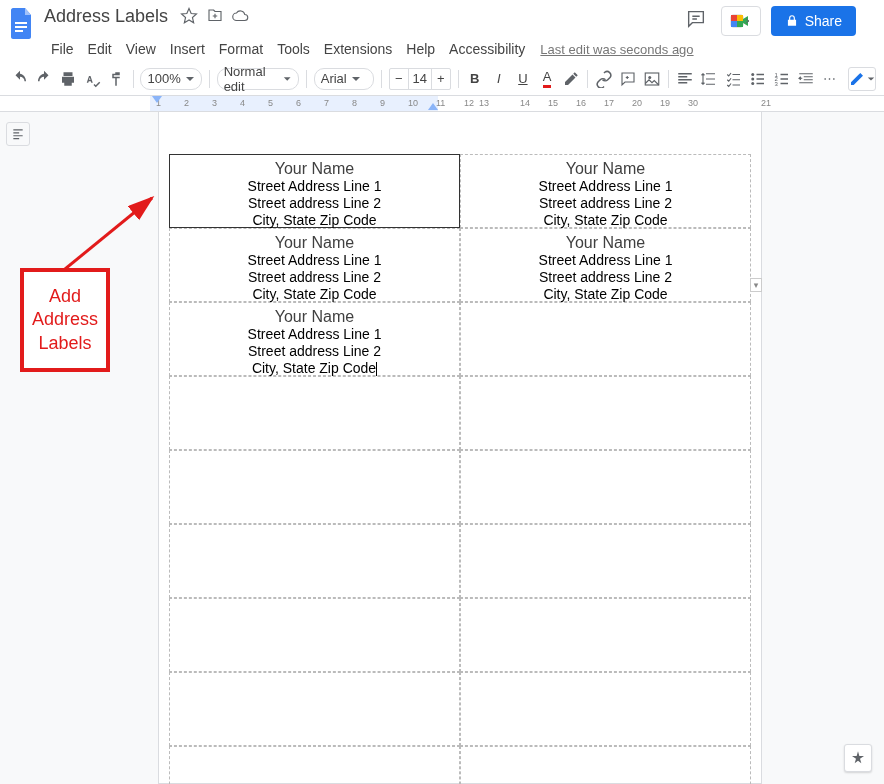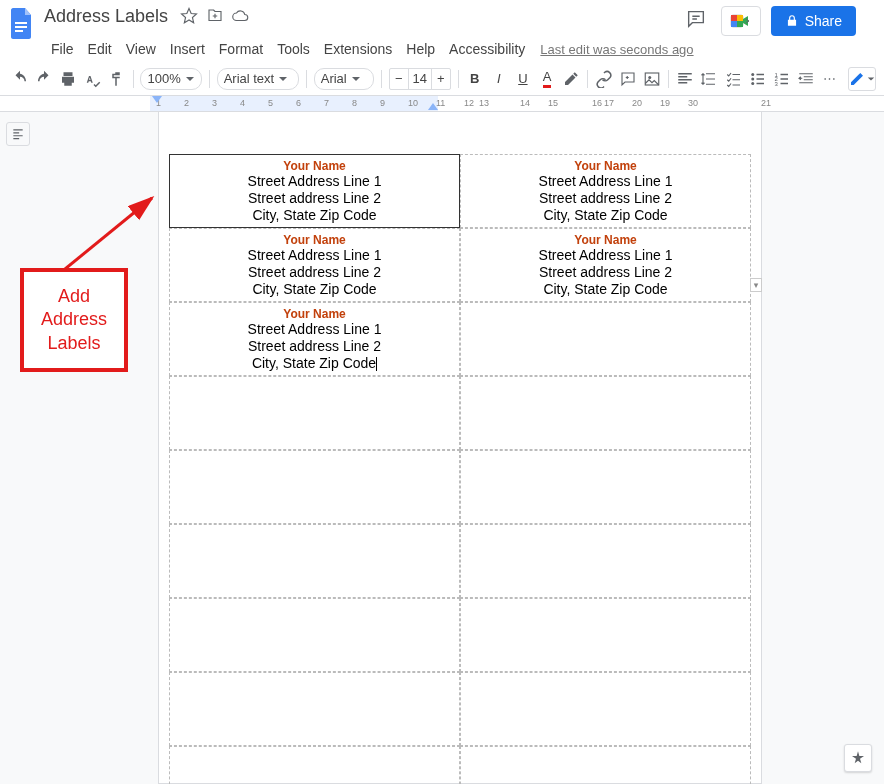--- a/index.html
+++ b/index.html
@@ -49,26 +49,26 @@
 .left-rail { width:36px; background:#f8f9fa; padding-top:10px; display:flex; flex-direction:column; align-items:center; }
 .left-rail .rail-btn { width:24px; height:24px; border:1px solid #dadce0; border-radius:3px; display:flex; align-items:center; justify-content:center; cursor:pointer; }
 .canvas { flex:1; display:flex; justify-content:center; padding-top:0; overflow:hidden; }
 .page { width:604px; background:#fff; border:1px solid #dadce0; margin-top:0; border-top:none; position:relative; }
 
 
 .label-table { position:absolute; left:10px; right:10px; top:42px; }
 .label-row { display:flex; height:74px; }
 .label-cell { flex:1; border:1px dashed #bbb; text-align:center; padding:4px 0; font-size:14px; line-height:1.2; }
 .label-cell.solid { border:1px solid #333; }
-.label-name { color:#c2410c; font-weight:bold; font-size:12px; }
+.label-name { color:#404040; font-weight:normal; font-size:16px; }
 .cursor-mark { display:inline-block; width:1px; height:14px; background:#000; vertical-align:middle; }
 .tab-marker { position:absolute; right:-1px; top:166px; width:12px; height:14px; border:1px solid #ccc; background:#fff; font-size:9px; color:#888; display:flex; align-items:center; justify-content:center; }
 
 
-.annotation-box { position:absolute; left:20px; top:268px; width:108px; height:104px; border:4px solid #e21b1b; background:#fff; display:flex; align-items:center; justify-content:center; text-align:center; color:#e21b1b; font-size:18px; font-weight:500; line-height:1.3; padding:4px; }
+.annotation-box { position:absolute; left:20px; top:268px; width:90px; height:104px; border:4px solid #e21b1b; background:#fff; display:flex; align-items:center; justify-content:center; text-align:center; color:#e21b1b; font-size:18px; font-weight:500; line-height:1.3; padding:4px; }
 .arrow-svg { position:absolute; left:34px; top:188px; pointer-events:none; }
 
 
 .explore-btn { position:absolute; right:12px; bottom:12px; width:28px; height:28px; background:#fff; border:1px solid #dadce0; border-radius:3px; display:flex; align-items:center; justify-content:center; cursor:pointer; box-shadow:0 1px 2px rgba(0,0,0,0.15); }
 </style>
 </head>
 <body>
 
 <div class="title-bar">
   <div class="docs-logo">
@@ -164,21 +164,21 @@
     </div>
   <div class="tsep"></div>
   <div class="tdrop">
       <span>100%</span>
       <svg viewBox="0 0 10 10">
         <path d="M1 3l4 4 4-4z"></path>
       </svg>
     </div>
   <div class="tsep"></div>
   <div class="tdrop" style="width:88px">
-      <span>Arial text</span>
+      <span>Normal edit</span>
       <svg viewBox="0 0 10 10">
         <path d="M1 3l4 4 4-4z"></path>
       </svg>
     </div>
   <div class="tsep"></div>
   <div class="tdrop" style="width:64px">
       <span>Arial</span>
       <svg viewBox="0 0 10 10">
         <path d="M1 3l4 4 4-4z"></path>
       </svg>
@@ -285,21 +285,21 @@
       <div class="ruler-tick" style="left: 146px;">6</div>
       <div class="ruler-tick" style="left: 174px;">7</div>
       <div class="ruler-tick" style="left: 202px;">8</div>
       <div class="ruler-tick" style="left: 230px;">9</div>
       <div class="ruler-tick" style="left: 258px;">10</div>
       <div class="ruler-tick" style="left: 286px;">11</div>
       <div class="ruler-tick" style="left: 314px;">12</div>
       <div class="ruler-tick" style="left: 329px;">13</div>
       <div class="ruler-tick" style="left: 370px;">14</div>
       <div class="ruler-tick" style="left: 398px;">15</div>
-      <div class="ruler-tick" style="left: 426px; margin-left: 16px;">16</div>
+      <div class="ruler-tick" style="left: 426px;">16</div>
       <div class="ruler-tick" style="left: 454px;">17</div>
       <div class="ruler-tick" style="left: 482px;">20</div>
       <div class="ruler-tick" style="left: 510px;">19</div>
       <div class="ruler-tick" style="left: 538px;">30</div>
       <div class="ruler-tick" style="left: 566px; margin-left: 45px;">21</div>
       <div class="ruler-indent" style="left: 2px;"><svg width="10" height="14">
           <path d="M0 0h10L5 7z" fill="#8ab4f8"></path>
         </svg></div>
       <div class="ruler-indent" style="left: 278px;"><svg width="10" height="14">
           <path d="M0 14h10L5 7z" fill="#8ab4f8"></path>

